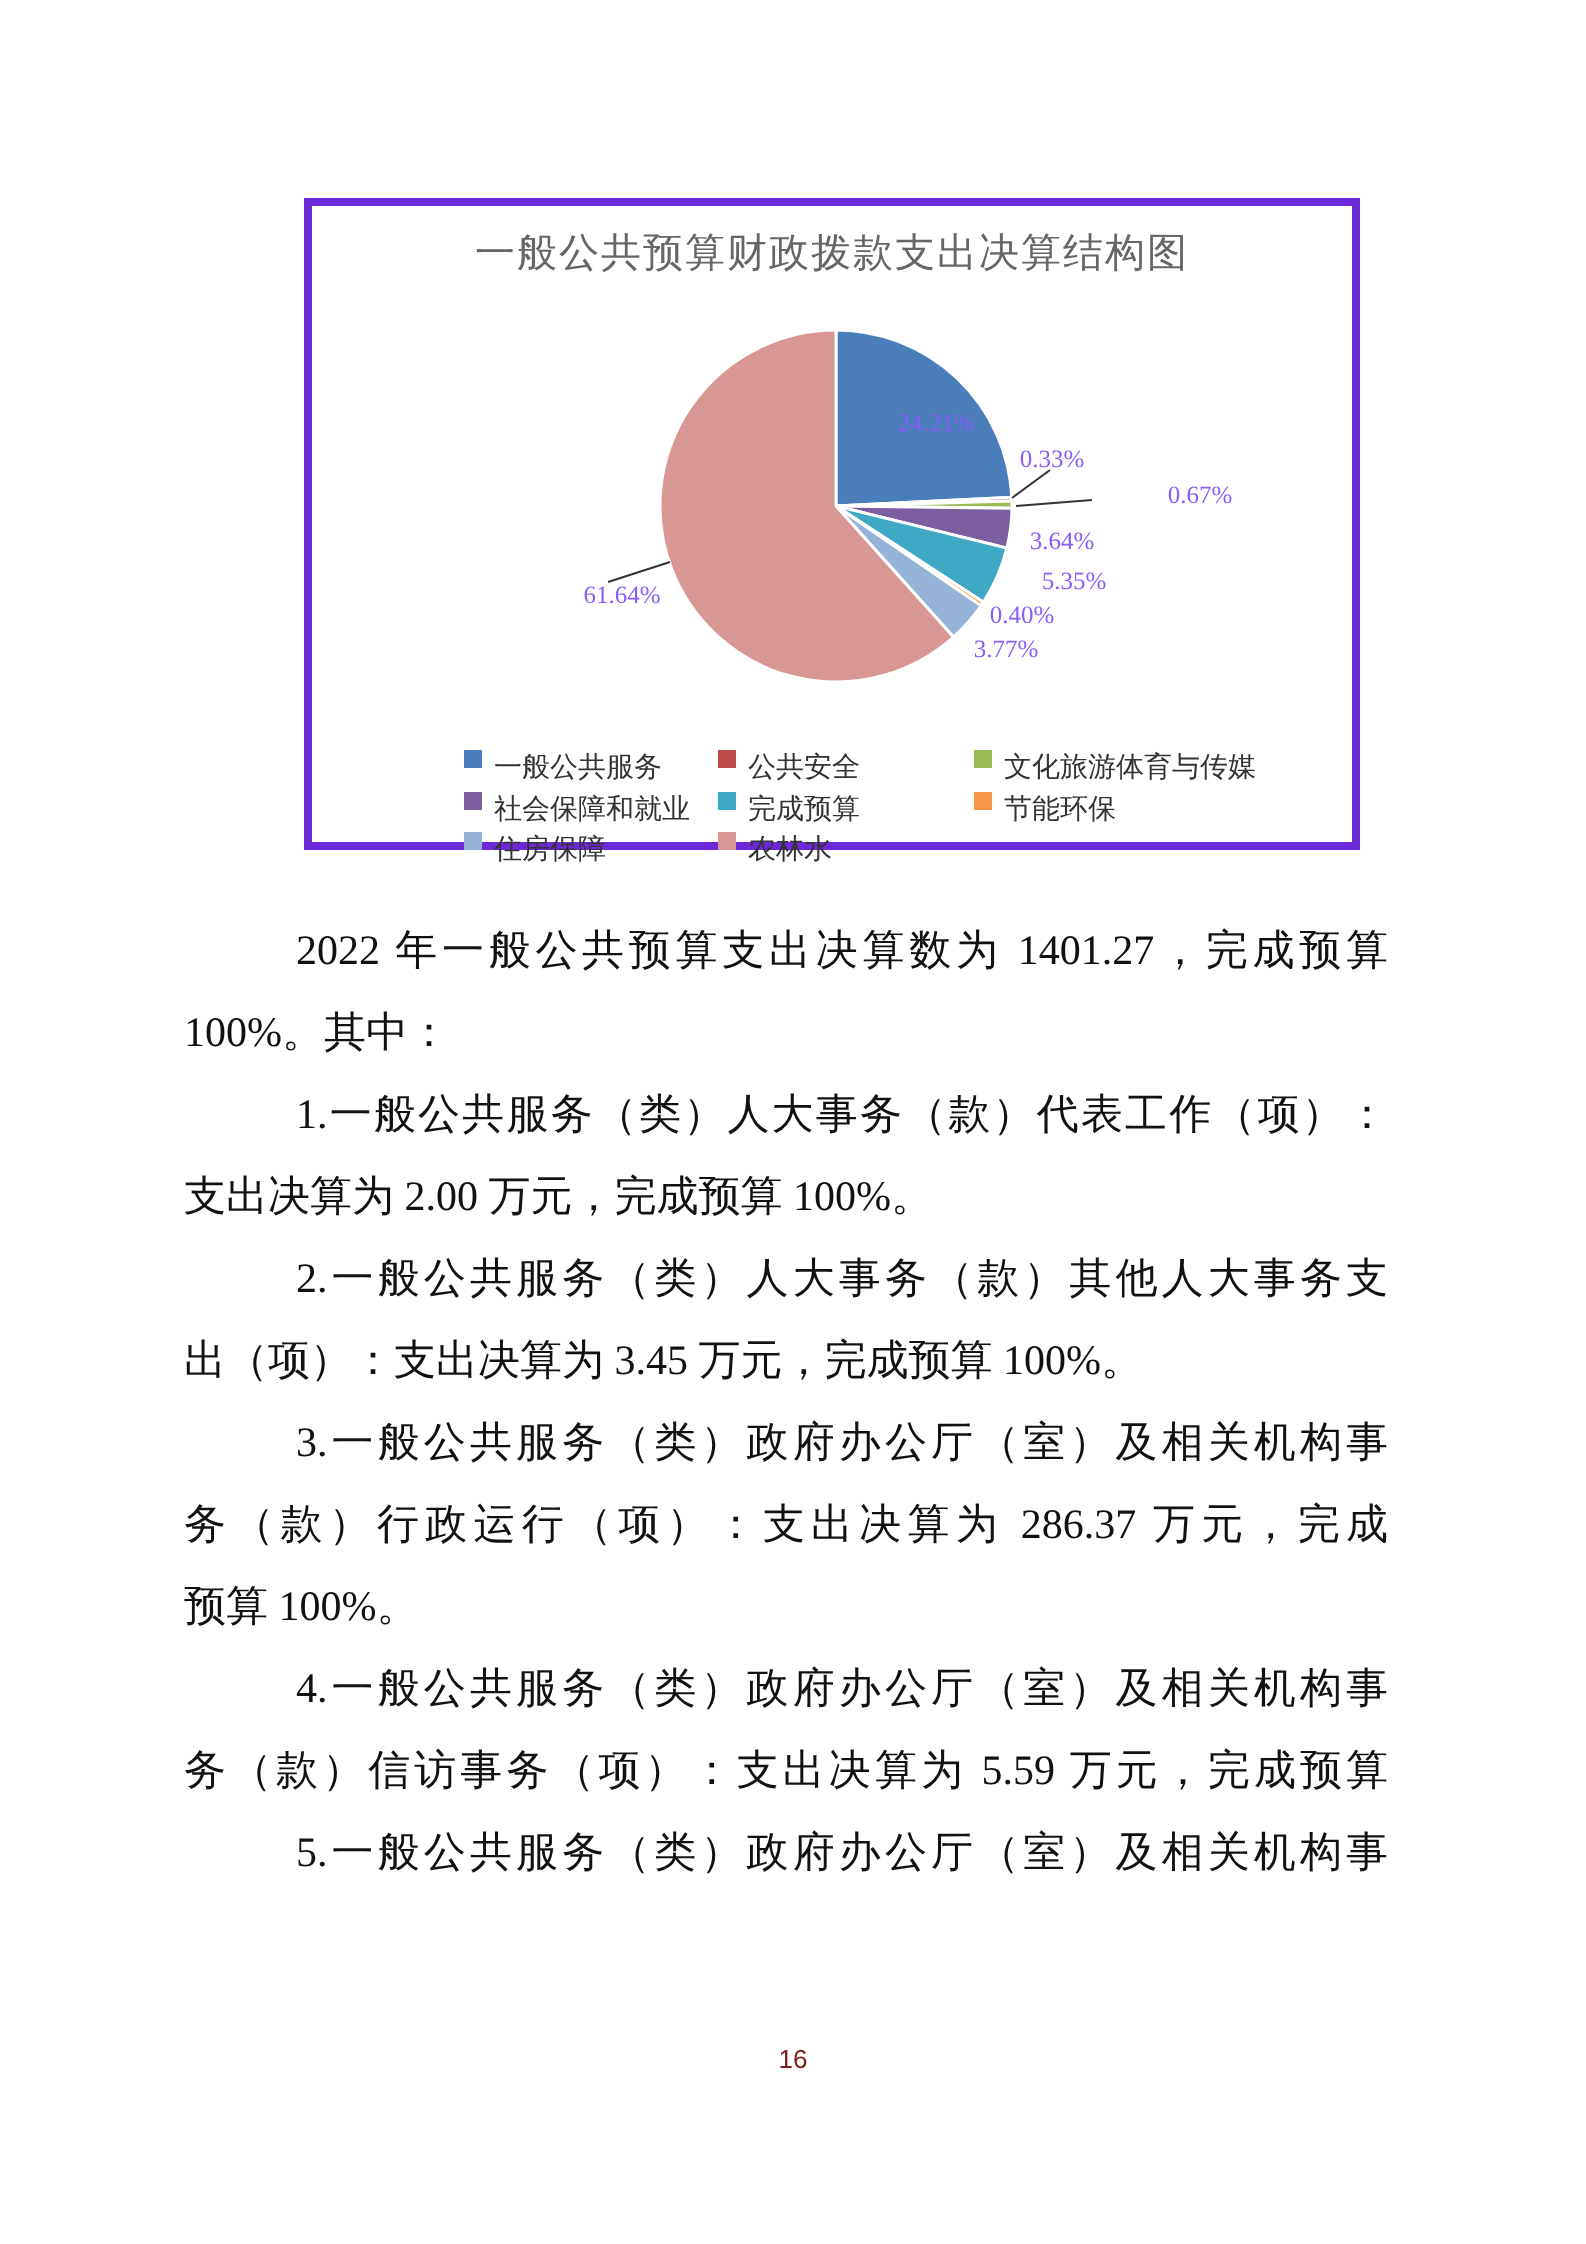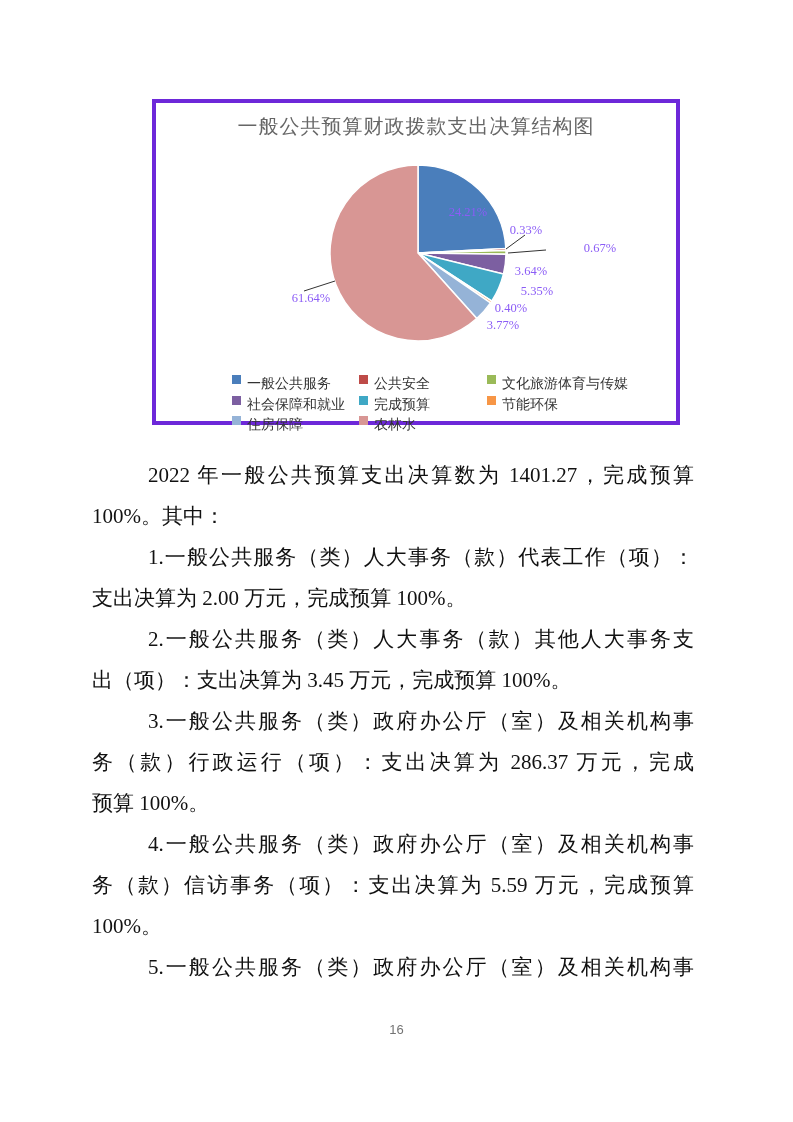--- a/index.html
+++ b/index.html
@@ -42,21 +42,21 @@
     font-size:22px;font-weight:bold;line-height:42px;
     text-indent:44px;white-space:nowrap;
   }
   .line{font-size:21px;line-height:41px;}
   .line.indent{text-indent:56px;}
   .line.fill{text-align:justify;text-align-last:justify;}
   .line .b{font-weight:normal;}
   .page-number{
     position:absolute;left:0;top:1022px;width:100%;text-align:center;
     font-family:"Liberation Sans","DejaVu Sans",sans-serif;
-    font-size:13px;color:#737373;
+    font-size:13px;color:#7f1d1d;
   }
 </style>
 </head>
 <body>
 
 <div class="page">
 
   <div class="chart-box">
     <div class="chart-title">一般公共预算财政拨款支出决算结构图</div>
     <svg class="pie-svg" id="pie-svg" width="528" height="326" viewBox="0 0 528 326">
@@ -124,20 +124,19 @@
         <div class="line"><span>100%。其中：</span></div>
         <div class="line indent fill"><span class="b">1.一般公共服务（类）人大事务（款）代表工作（项）：</span></div>
         <div class="line"><span>支出决算为 2.00 万元，完成预算 100%。</span></div>
         <div class="line indent fill"><span class="b">2.一般公共服务（类）人大事务（款）其他人大事务支</span></div>
         <div class="line"><span class="b">出（项）：</span><span>支出决算为 3.45 万元，完成预算 100%。</span></div>
         <div class="line indent fill"><span class="b">3.一般公共服务（类）政府办公厅（室）及相关机构事</span></div>
         <div class="line fill"><span class="b">务（款）行政运行（项）：</span><span>支出决算为 286.37 万元，完成</span></div>
         <div class="line"><span>预算 100%。</span></div>
         <div class="line indent fill"><span class="b">4.一般公共服务（类）政府办公厅（室）及相关机构事</span></div>
         <div class="line fill"><span class="b">务（款）信访事务（项）：</span><span>支出决算为 5.59 万元，完成预算</span></div>
-        <div class="line"><span>100%。</span></div>
         <div class="line indent fill"><span class="b">5.一般公共服务（类）政府办公厅（室）及相关机构事</span></div>
       </div>
   </div>
 
   <div class="page-number">16</div>
 
 </div>
 
 </body></html>

